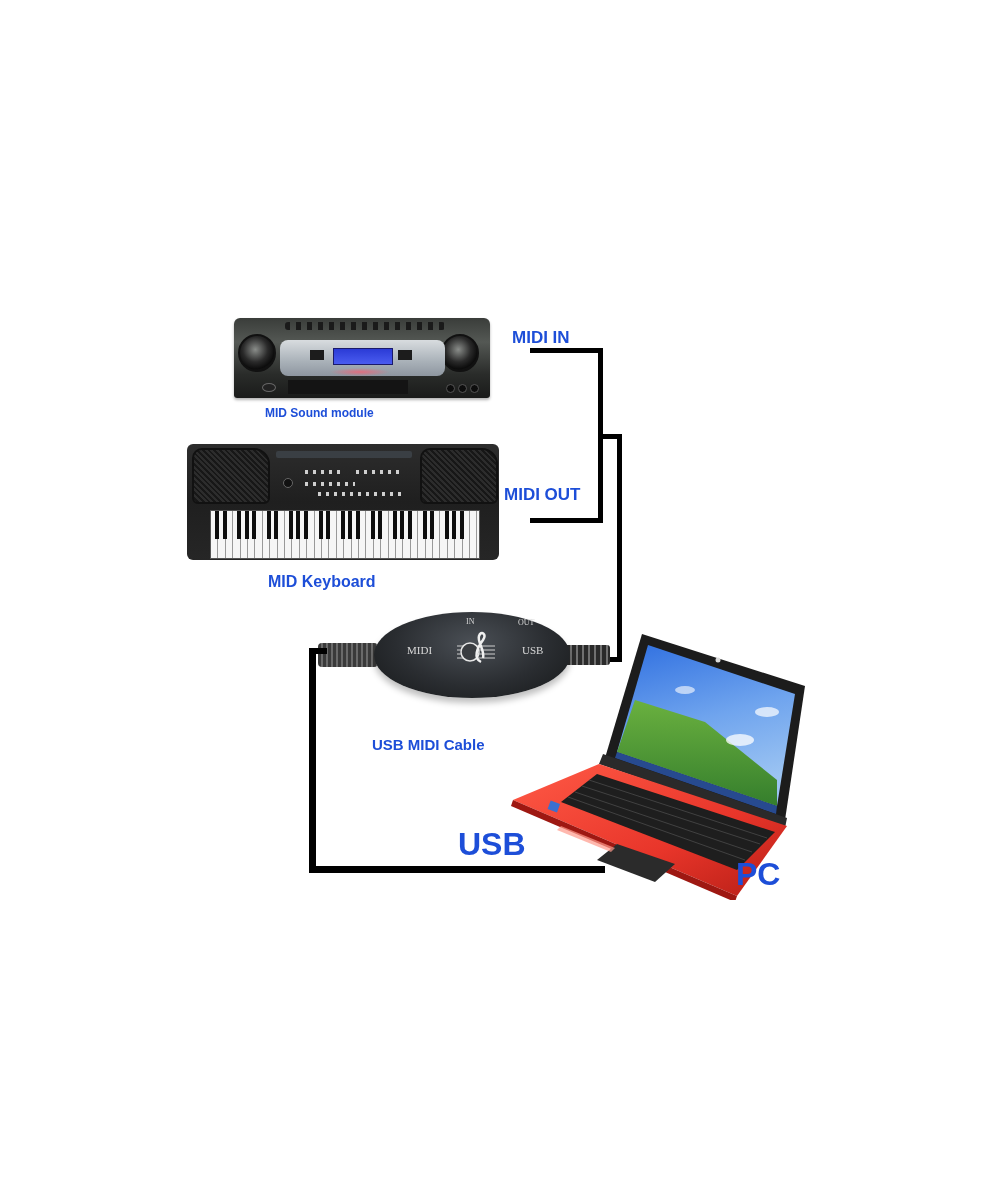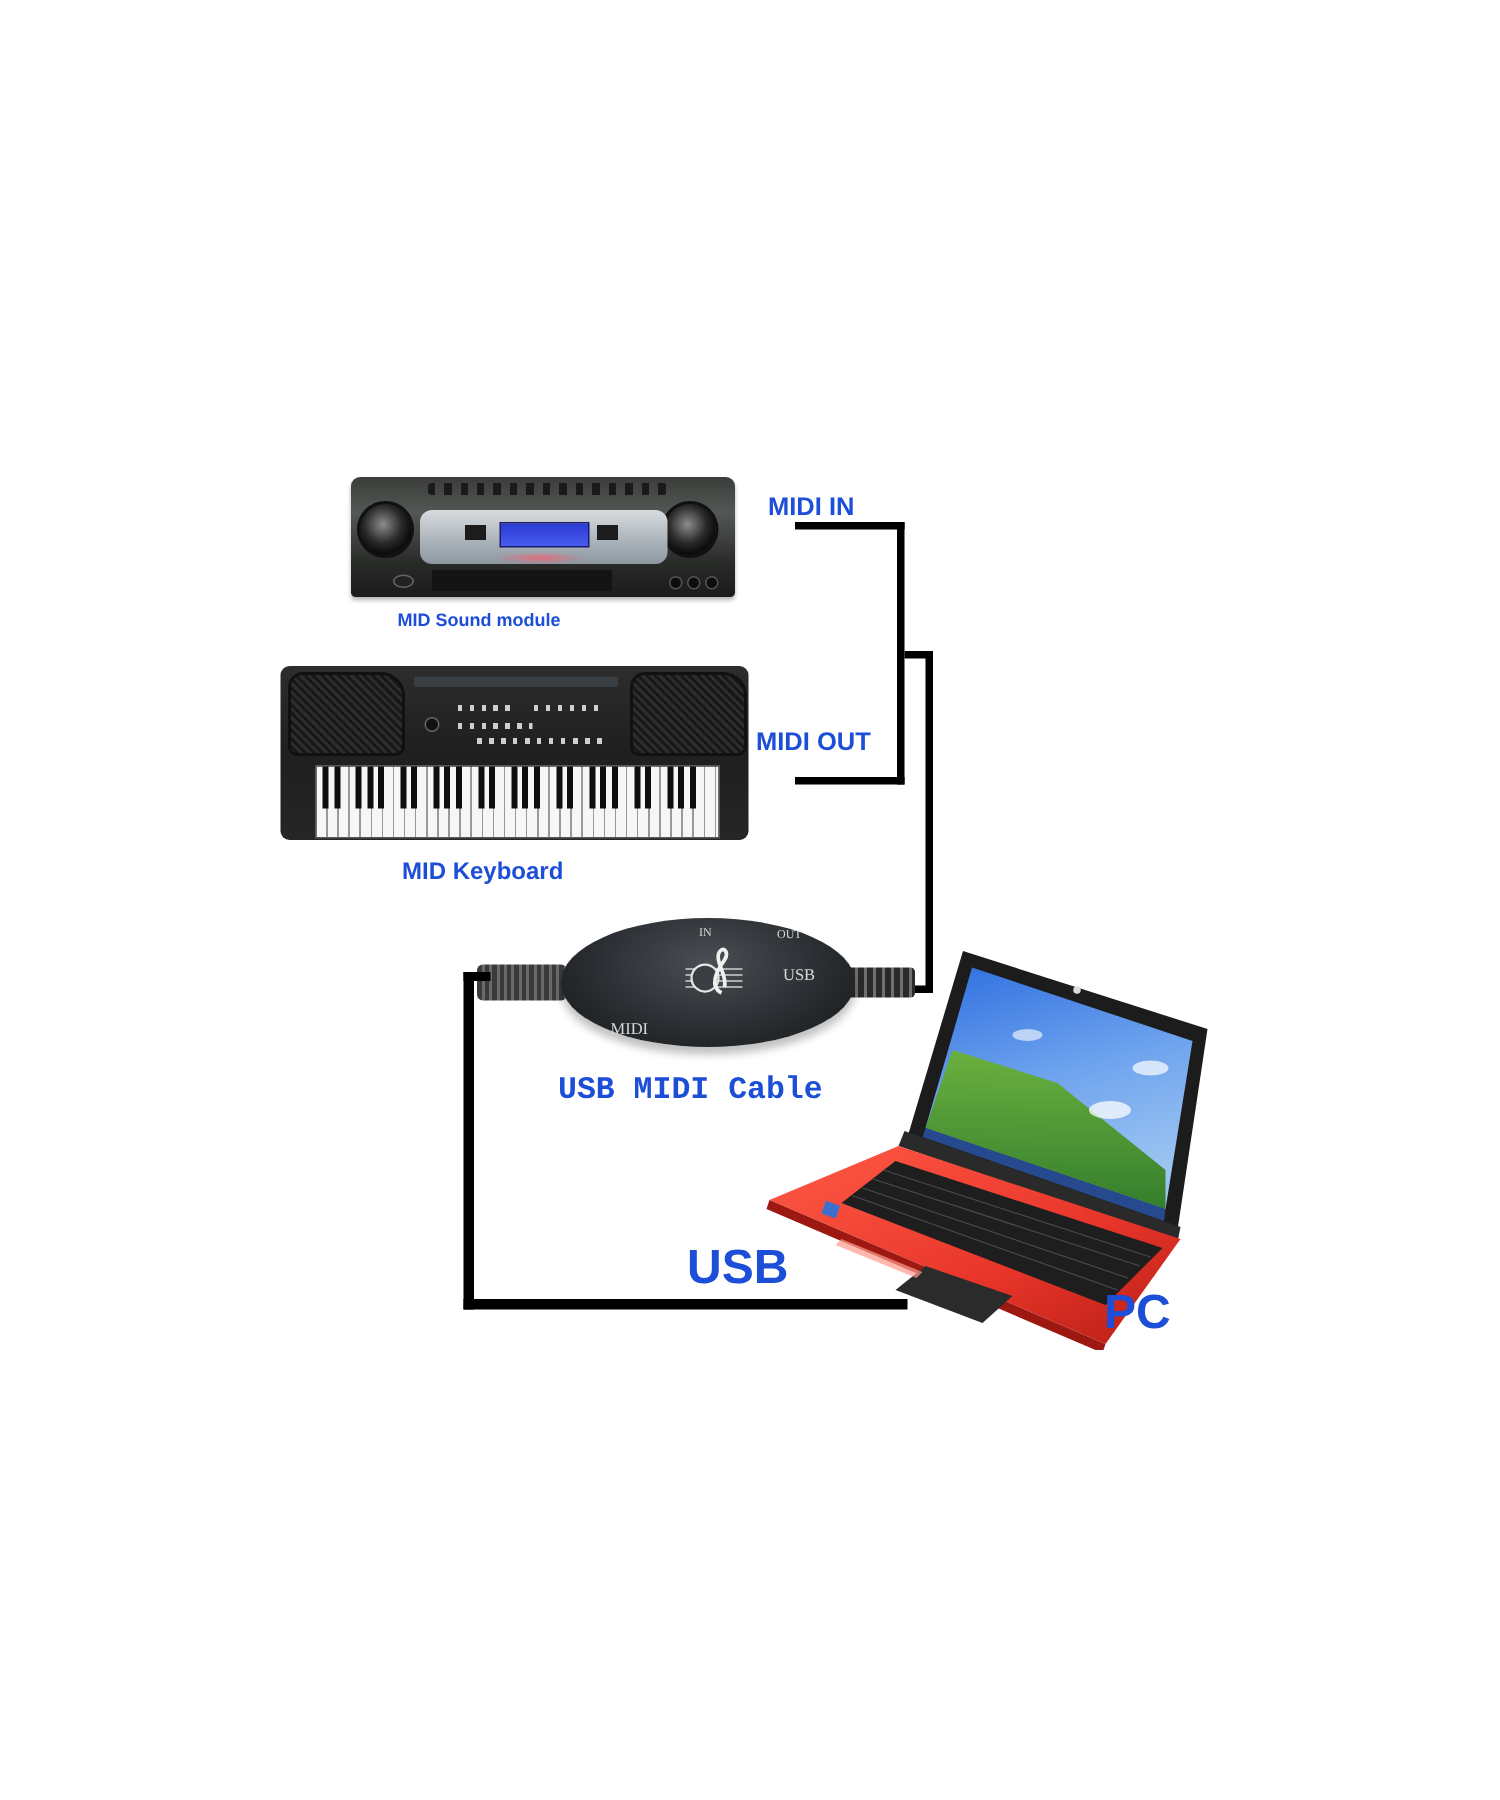--- a/index.html
+++ b/index.html
@@ -108,35 +108,35 @@
 <div class="wire" style="left:598px;top:348px;width:5px;height:175px;"></div>
 <div class="label" style="left:504px;top:485px;font-size:17px;">MIDI OUT</div>
 <div class="wire" style="left:530px;top:518px;width:73px;height:5px;"></div>
 <div class="wire" style="left:603px;top:434px;width:19px;height:5px;"></div>
 <div class="wire" style="left:617px;top:434px;width:5px;height:228px;"></div>
 <div class="wire" style="left:600px;top:657px;width:22px;height:5px;"></div>
 
 <div class="abs cable-l"></div>
 <div class="abs cable-r"></div>
 <div class="abs dongle"></div>
-<div class="dongle-txt" style="left:407px;top:644px;font-size:11px;margin-top:36px;">MIDI</div>
+<div class="dongle-txt" style="left:407px;top:644px;font-size:11px;">MIDI</div>
 <div class="dongle-txt" style="left:522px;top:644px;font-size:11px;">USB</div>
 <div class="dongle-txt" style="left:466px;top:617px;font-size:8px;">IN</div>
 <div class="dongle-txt" style="left:518px;top:618px;font-size:8px;">OUT</div>
 <svg class="abs dongle-logo" viewBox="0 0 42 38">
   <g stroke="#cfcfcf" stroke-width="1" fill="none">
     <line x1="2" y1="18" x2="40" y2="18"></line>
       <line x1="2" y1="22" x2="40" y2="22"></line>
     <line x1="2" y1="26" x2="40" y2="26"></line>
       <line x1="2" y1="30" x2="40" y2="30"></line>
   </g>
   <circle cx="15" cy="24" r="9" fill="#3a3d41" stroke="#e6e6e6" stroke-width="1.5"></circle>
   <path d="M26 34 C18 30, 22 20, 28 12 C32 6, 26 2, 24 8 C22 14, 30 22, 28 30" stroke="#f0f0f0" stroke-width="2.5" fill="none"></path>
 </svg>
-<div class="label" style="left:372px;top:716px;font-size:21px;font-family:Liberation Mono, monospace;">USB MIDI Cable</div>
+<div class="label" style="left:372px;top:736px;font-size:15px;">USB MIDI Cable</div>
 
 <div class="wire" style="left:309px;top:648px;width:18px;height:6px;"></div>
 <div class="wire" style="left:309px;top:648px;width:7px;height:225px;"></div>
 <div class="wire" style="left:309px;top:866px;width:296px;height:7px;"></div>
 <div class="label" style="left:458px;top:826px;font-size:32px;">USB</div>
 
 <svg class="abs" style="left:505px;top:630px;" width="310" height="270" viewBox="0 0 310 270">
   <defs>
     <linearGradient id="sky" x1="0" y1="0" x2="0.3" y2="1">
       <stop offset="0" stop-color="#2f6fe0"></stop>

